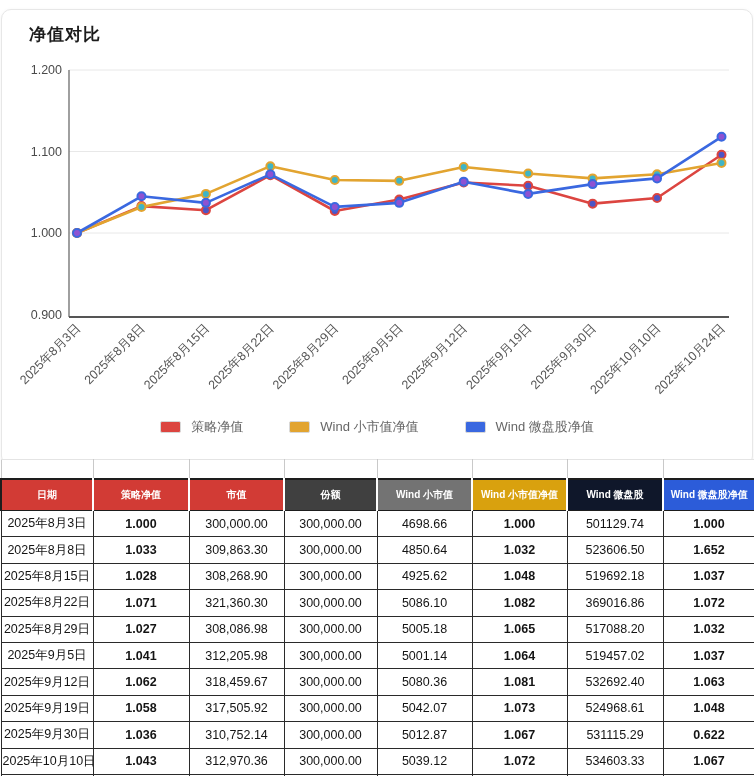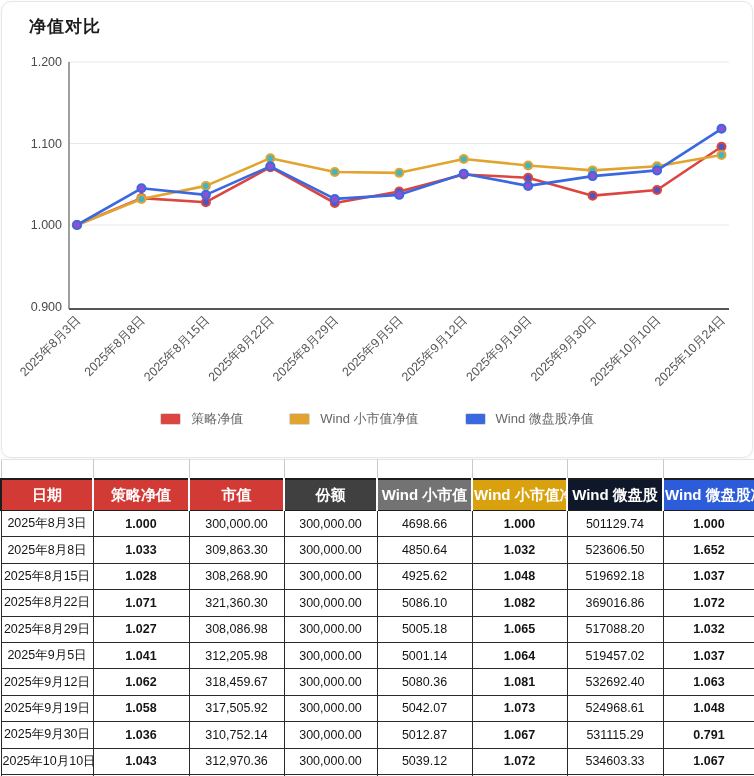--- a/index.html
+++ b/index.html
@@ -1,21 +1,21 @@
 <!DOCTYPE html>
 <html><head>
 <meta charset="utf-8">
 <style>
   html,body{margin:0;padding:0;}
   body{
     width:754px;height:776px;overflow:hidden;background:#fff;position:relative;
     font-family:"Liberation Sans","DejaVu Sans",sans-serif;
   }
   .card{
-    position:absolute;left:1px;top:1px;width:750px;height:455px;
+    position:absolute;left:1px;top:9px;width:750px;height:455px;
     background:#fff;border:1px solid #e7e7e7;border-radius:10px;
     box-shadow:0 1px 4px rgba(0,0,0,.05);
     text-decoration:underline;
   }
   .page-title{
     position:absolute;left:27px;top:13px;margin:0;
     font-size:17px;font-weight:bold;color:#1c1c1c;letter-spacing:1px;
   }
   #chart-svg{position:absolute;left:-1px;top:-1px;}
   .legend{
@@ -25,21 +25,21 @@
   .legend-item{display:flex;align-items:center;gap:10px;cursor:pointer;}
   .swatch{width:21px;height:12px;border-radius:2px;border:1px solid #d8d8d8;box-sizing:border-box;}
   .legend-label{font-size:13px;color:#666;}
   .table-wrap{position:absolute;left:0;top:459px;width:754px;}
   table{border-collapse:collapse;width:754px;table-layout:fixed;font-size:12.5px;color:#141414;}
   tr.spacer td{
     height:16px;background:#fff;
     border-left:1px solid #c9c9c9;border-right:1px solid #c9c9c9;border-top:1px solid #e4e4e4;
   }
   tr.head th{
-    height:28px;color:#fff;font-weight:bold;font-size:15px;text-align:center;
+    height:28px;color:#fff;font-weight:bold;font-size:10px;text-align:center;
     border-top:2px solid #1d1d1d;border-bottom:1px solid #1d1d1d;
     border-left:2px solid #fff;border-right:2px solid #fff;
     overflow:hidden;white-space:nowrap;
   }
   tr.head th:first-child{border-left:2px solid #1d1d1d;}
   tr.head th:last-child{border-right:1px solid #1d1d1d;}
   tr.row td{
     height:23.4px;text-align:center;border:1px solid #2a2a2a;background:#fff;
     overflow:hidden;white-space:nowrap;
   }
@@ -238,21 +238,21 @@
           <td class="bold">1.048</td>
         </tr>
         <tr class="row">
           <td>2025年9月30日</td>
           <td class="bold">1.036</td>
           <td>310,752.14</td>
           <td>300,000.00</td>
           <td>5012.87</td>
           <td class="bold">1.067</td>
           <td>531115.29</td>
-          <td class="bold">0.791</td>
+          <td class="bold">0.622</td>
         </tr>
         <tr class="row">
           <td>2025年10月10日</td>
           <td class="bold">1.043</td>
           <td>312,970.36</td>
           <td>300,000.00</td>
           <td>5039.12</td>
           <td class="bold">1.072</td>
           <td>534603.33</td>
           <td class="bold">1.067</td>

